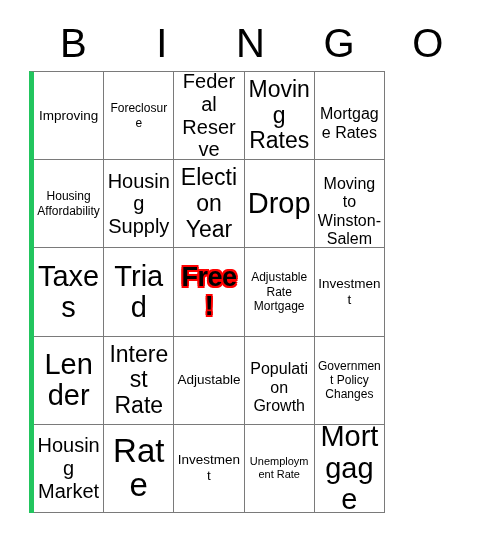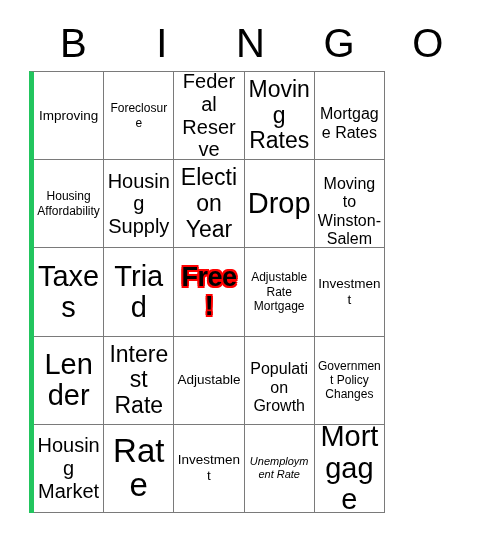--- a/index.html
+++ b/index.html
@@ -78,21 +78,21 @@
     width: 100%;
     text-align: center;
     line-height: 1.12;
     color: #000000;
     word-break: normal;
     overflow-wrap: break-word;
     hyphens: none;
   }
 
   
-  .fs-xxs .cell-text { font-size: 11px; line-height: 1.22; font-style: italic; }
+  .fs-xxs .cell-text { font-size: 11px; line-height: 1.22; }
   .fs-xs  .cell-text { font-size: 12px; line-height: 1.20; }
   .fs-s   .cell-text { font-size: 13.5px; line-height: 1.18; }
   .fs-m   .cell-text { font-size: 16px; line-height: 1.16; margin-top: 16px; }
   .fs-l   .cell-text { font-size: 20px; line-height: 1.14; }
   .fs-xl  .cell-text { font-size: 23px; line-height: 1.12; }
   .fs-xxl .cell-text { font-size: 29px; line-height: 1.08; }
   .fs-3xl .cell-text { font-size: 33px; line-height: 1.05; }
 
   
   .free-cell .cell-text {

